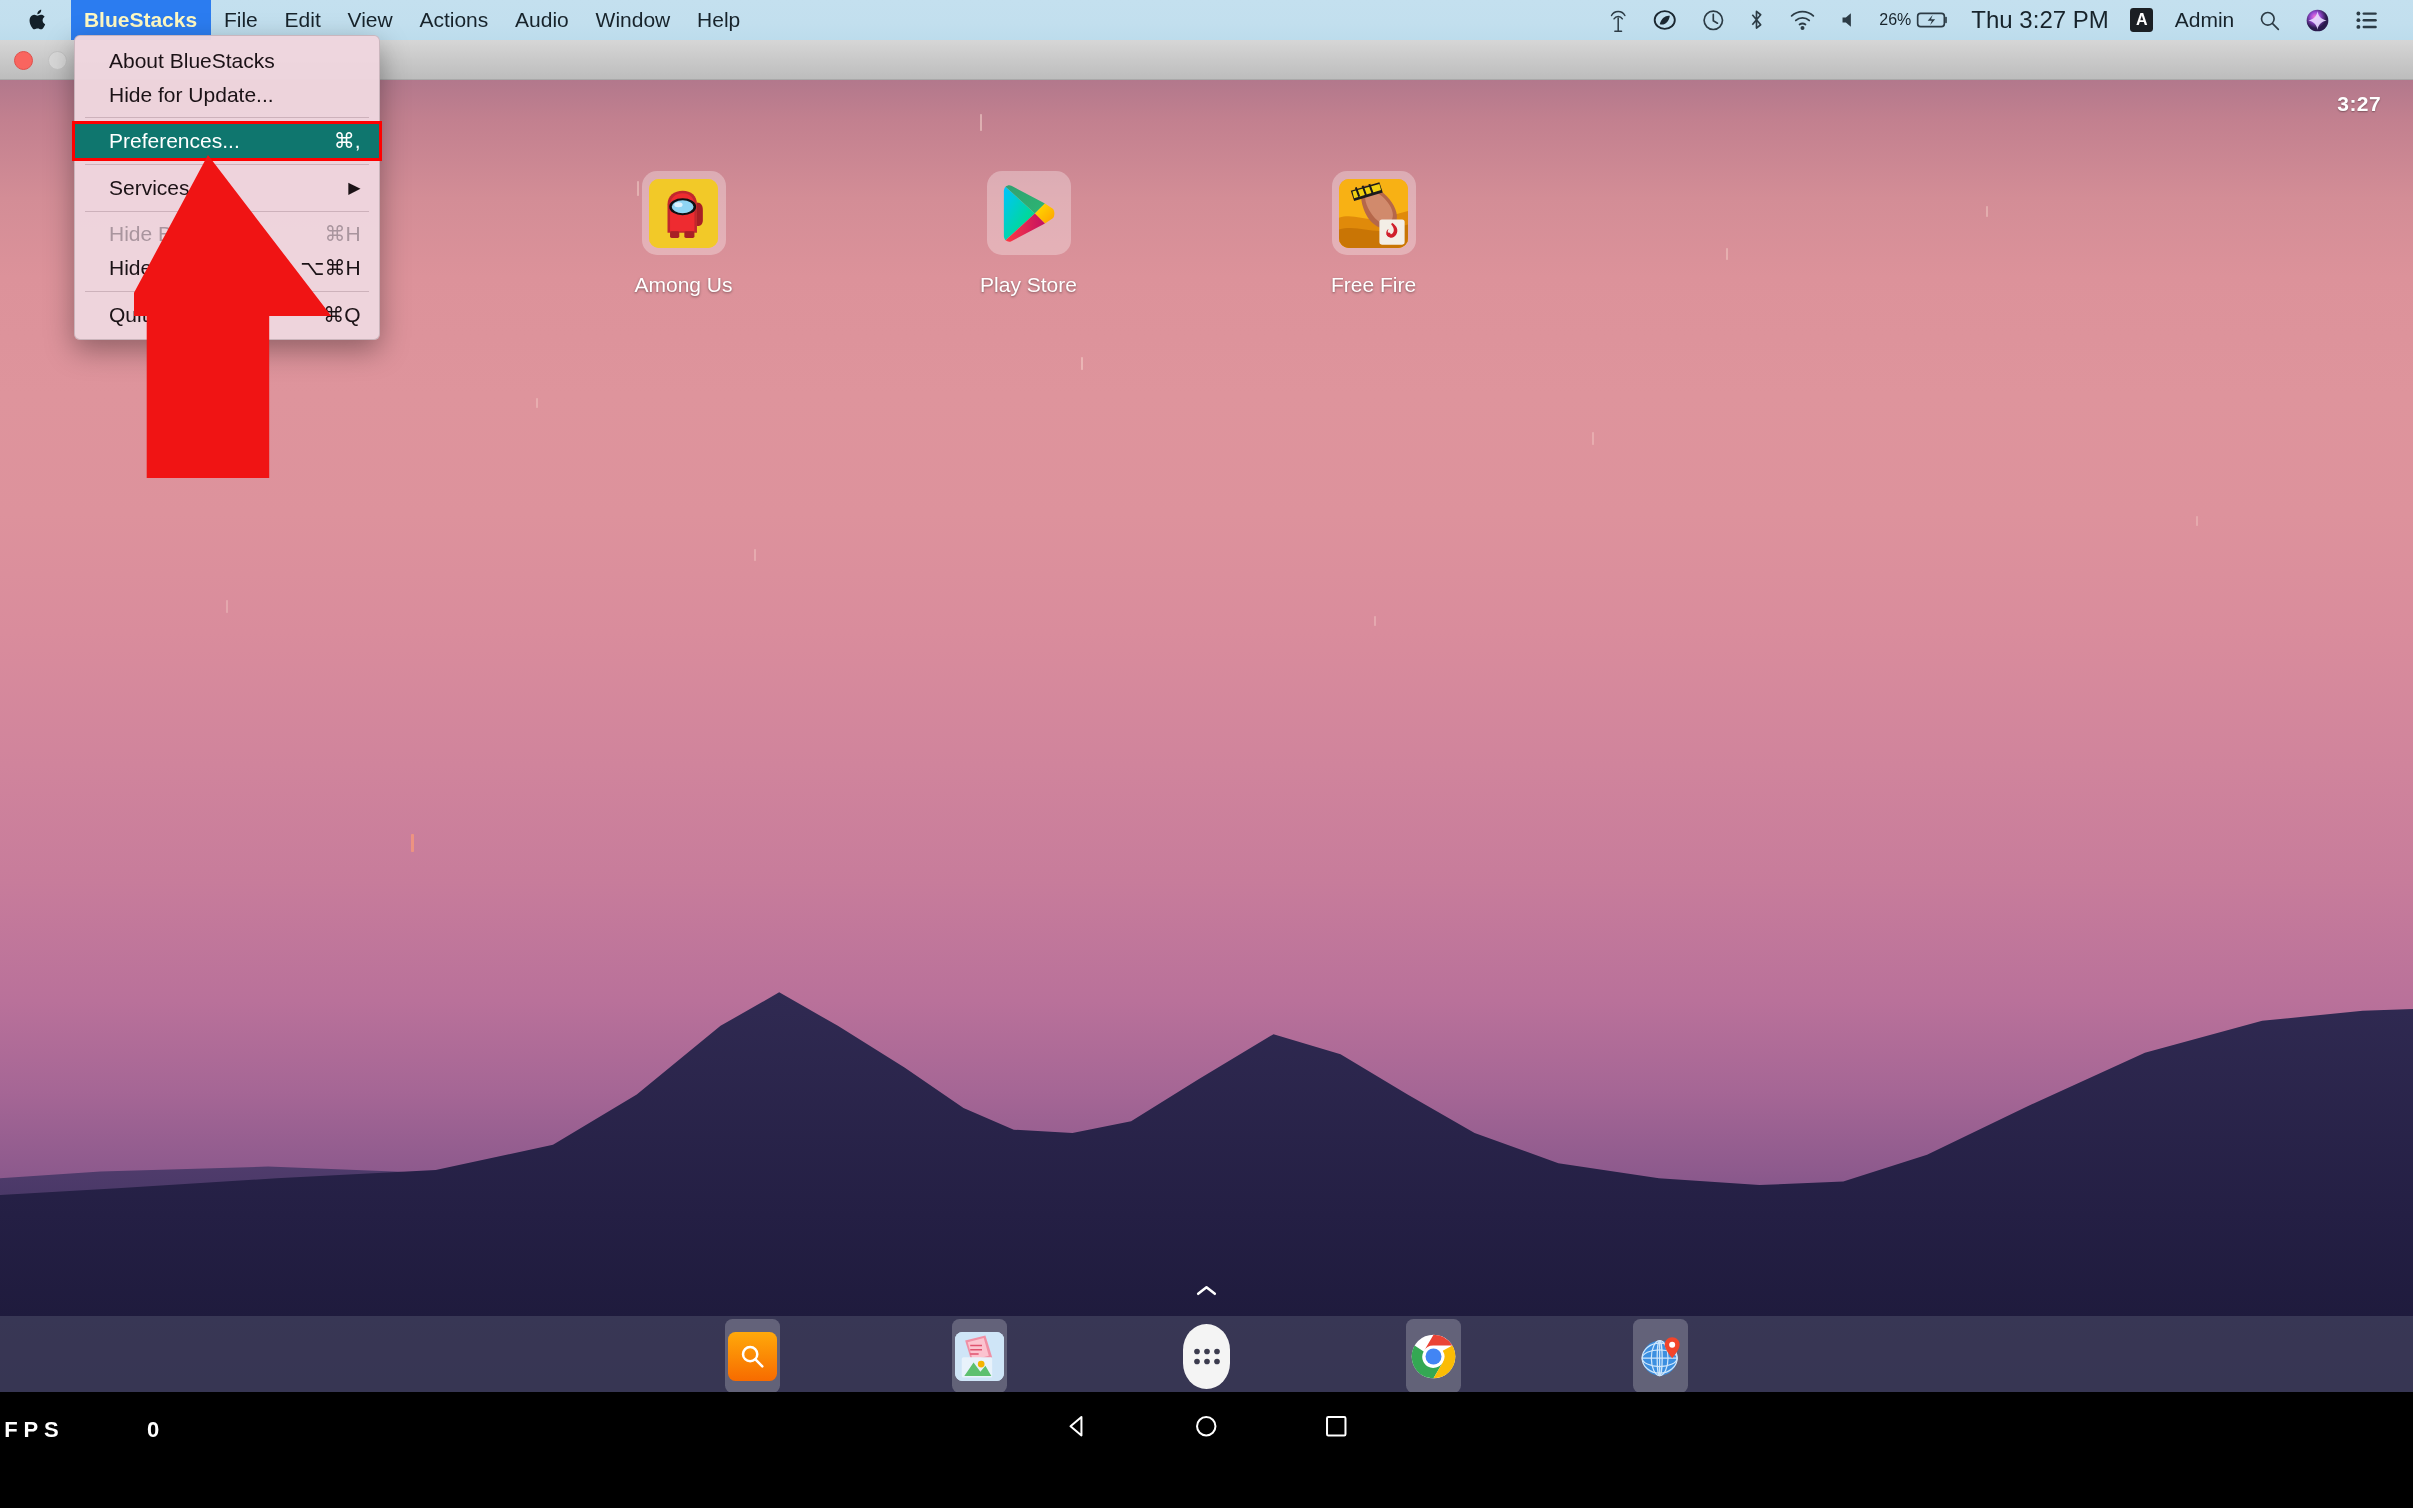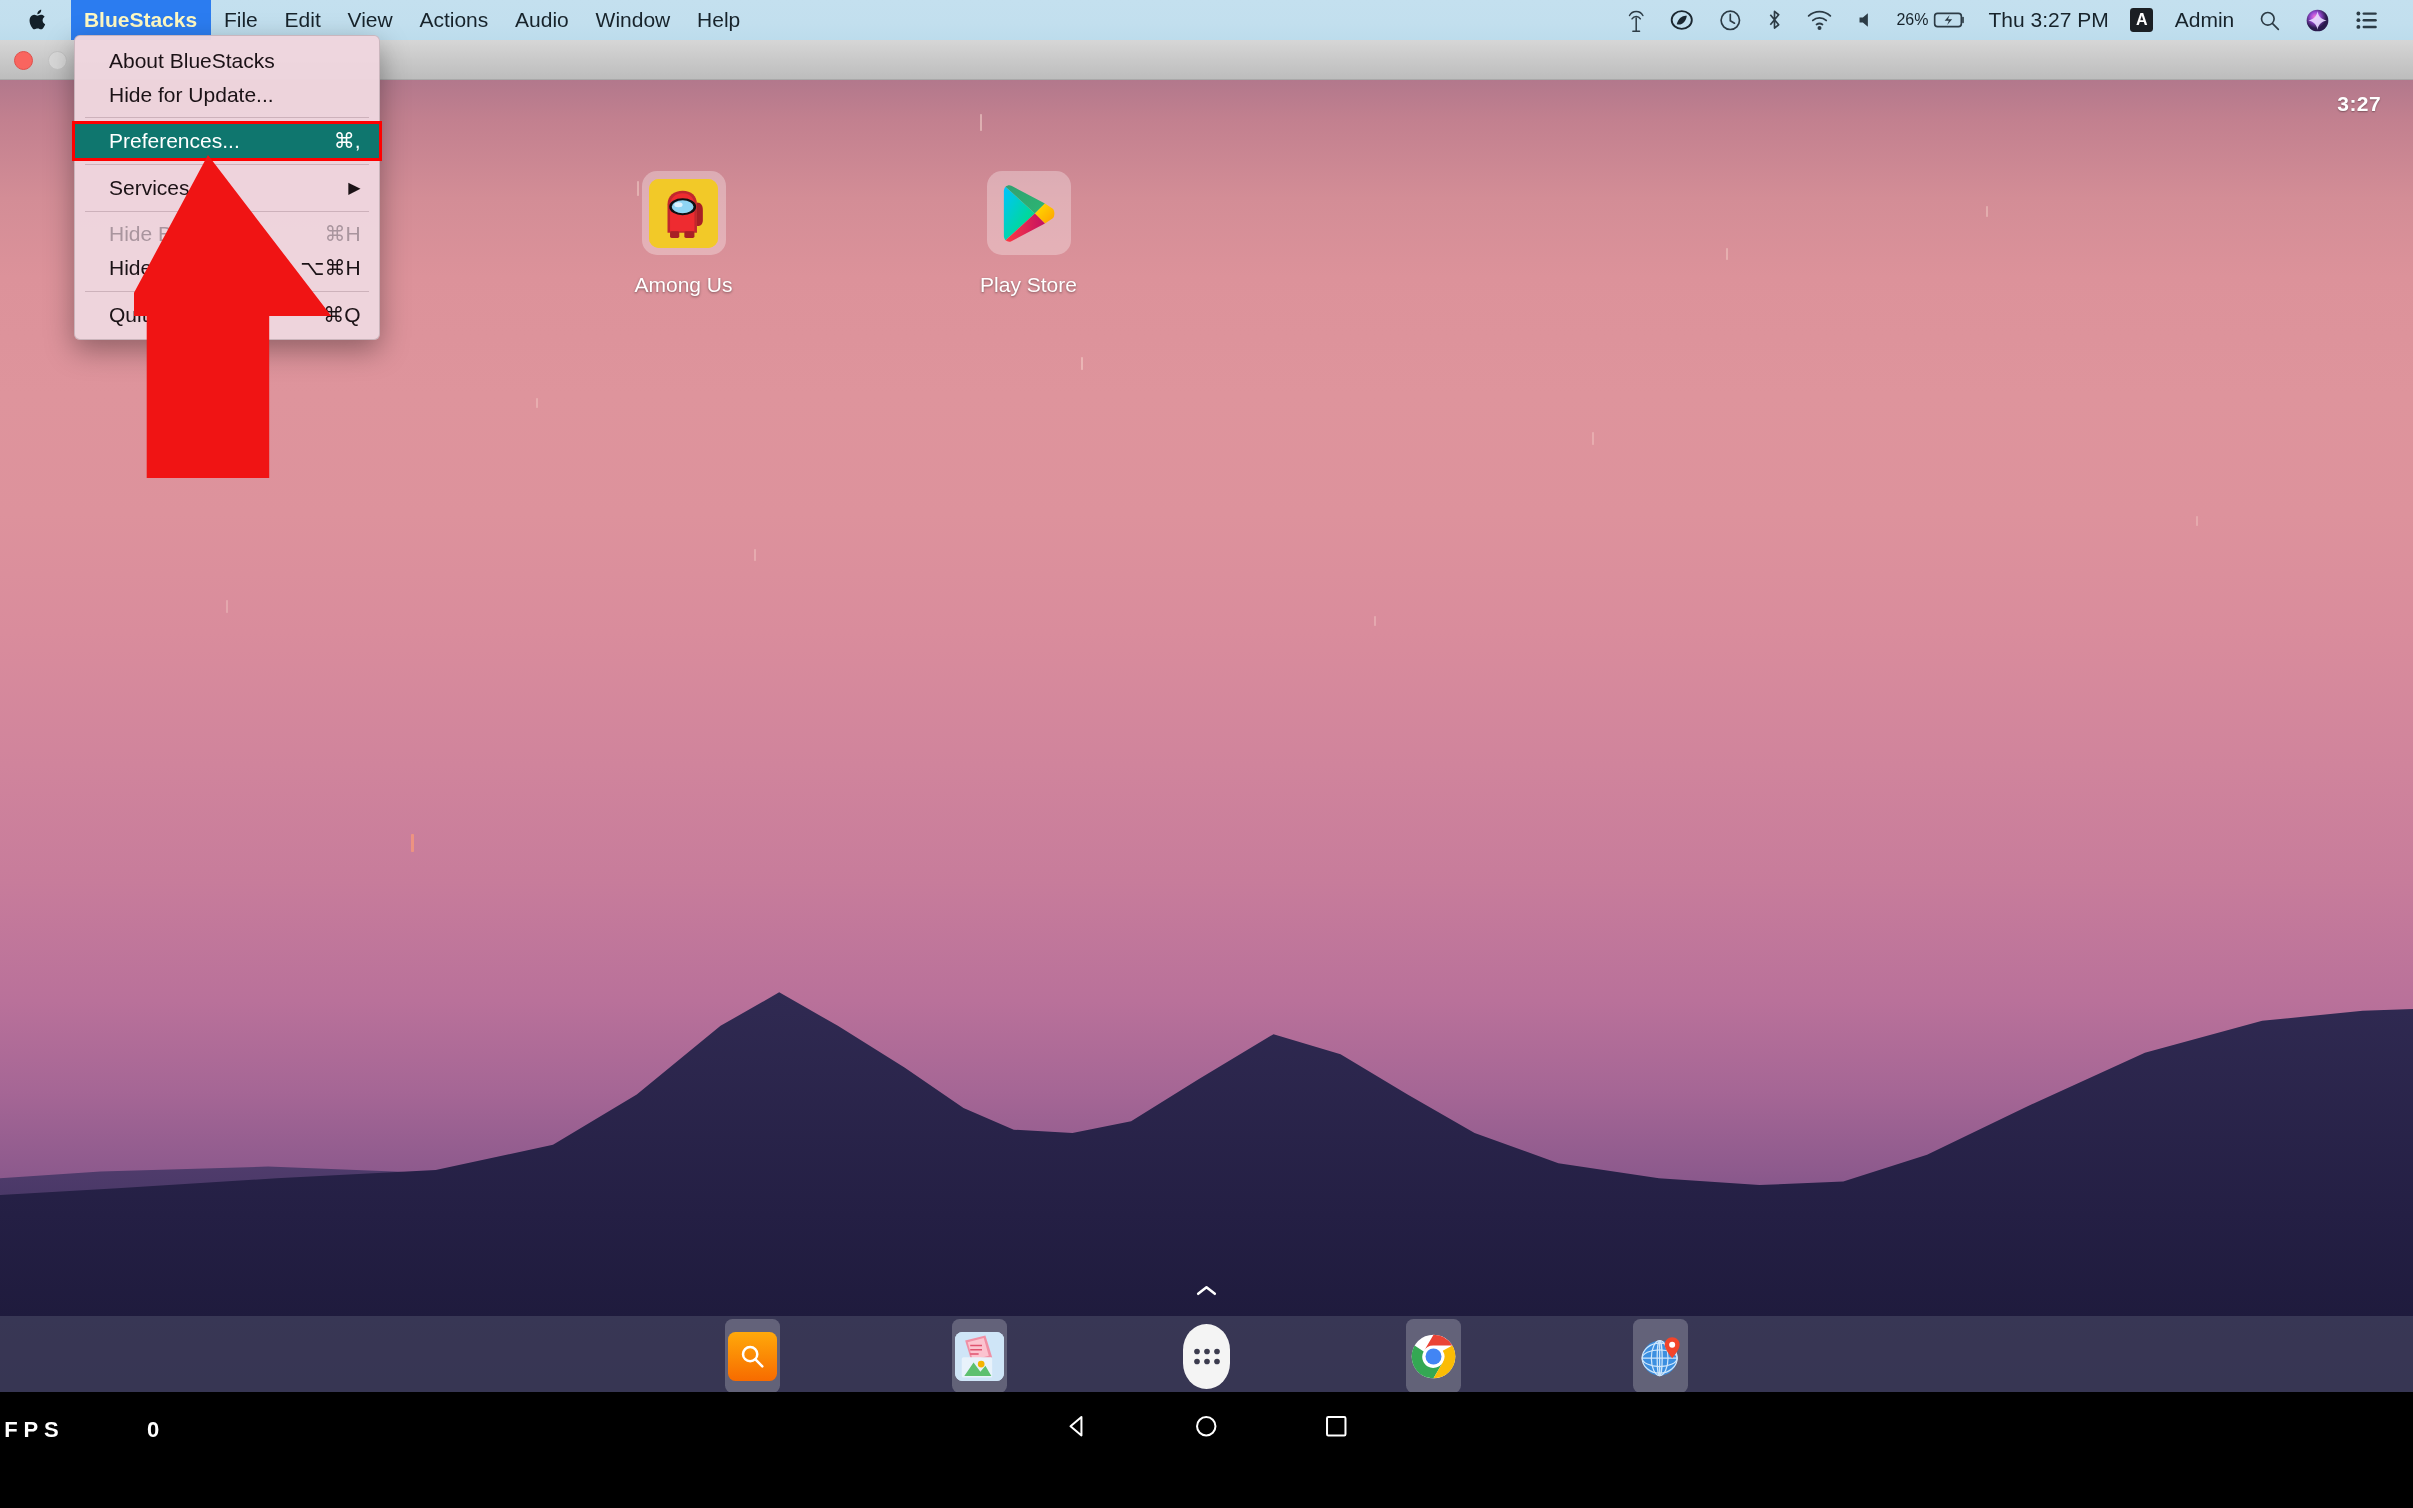--- a/index.html
+++ b/index.html
@@ -13,21 +13,21 @@
     display:flex; align-items:center; z-index:60;
     font-size:21px; color:#17232b;
   }
   .mb-apple{ margin-left:28.5px; margin-right:22px; display:flex; align-items:center;
              line-height:1; }
   .mb-item{ padding:0 13.4px; height:40px; display:flex; align-items:center; white-space:nowrap; }
   .mb-item.active{ background:#2b7cf0; color:#fef9c3; font-weight:bold; }
   .mb-item.bold{ font-weight:bold; }
   .mb-right{ margin-left:auto; display:flex; align-items:center; gap:0; padding-right:22px; }
   .mb-status{ display:flex; align-items:center; justify-content:center; height:40px; padding:0 12.6px; }
-  .mb-clock{ font-size:21px; padding:0 11.7px; white-space:nowrap;text-align:right; }
+  .mb-clock{ font-size:24px; padding:0 11.7px; white-space:nowrap;text-align:right; }
   .mb-user{ font-size:21px; padding:0 11.7px; }
   .kbd-badge{ background:#1b1f24; color:#fff; font-size:16px; font-weight:bold;
               width:22.6px; height:24px; display:flex; align-items:center; justify-content:center;
               border-radius:3.4px; }
   .batt-txt{ font-size:16px; padding-right:5px; }
 
   
   .winbar{
     position:absolute; left:0; top:40px; width:2413px; height:40px;
     background:linear-gradient(180deg,#d6d6d6 0%,#c8c8c8 55%,#bdbdbd 100%);
@@ -315,20 +315,40 @@
           </defs>
           <path d="M3 2 L38 34 L3 66 C1.6 64.6 1 62.4 1 60 V8 C1 5.6 1.6 3.4 3 2z" fill="url(#pg1)"></path>
           <path d="M3 2 L38 34 L50 22 L10 1 C7.5 -.4 5 .6 3 2z" fill="url(#pg4)"></path>
           <path d="M50 22 L38 34 L50 46 L59 40 C62 38 62 30 59 28z" fill="url(#pg2)"></path>
           <path d="M3 66 L38 34 L50 46 L10 67 C7.5 68.4 5 67.4 3 66z" fill="url(#pg3)"></path>
         </svg>
       </div>
       <div class="app-label">Play Store</div>
     </div>
 
+    <div class="appcell" style="margin-left:0;">
+      <div class="icon-tile">
+        <div class="icon-inner" style="background:#f5a31c;">
+          <svg width="69" height="69" viewBox="0 0 82 82">
+            <rect width="82" height="82" fill="#f8b114"></rect>
+            <path d="M0 46 C18 40 34 52 52 46 L82 38 L82 82 L0 82z" fill="#e08a0a"></path>
+            <path d="M0 60 C22 54 40 66 60 60 L82 54 L82 82 L0 82z" fill="#c97505"></path>
+            <path d="M30 8 C40 6 52 14 60 24 C68 34 72 46 66 54 C58 64 44 58 36 48 C28 38 22 16 30 8z" fill="#b5674a"></path>
+            <path d="M34 14 C42 12 52 20 58 28 C64 36 66 44 62 50 C56 57 46 52 39 42 C32 32 28 20 34 14z" fill="#d18a6c"></path>
+            <path d="M14 14 L48 4 L52 16 L18 26z" fill="#1b1b1b"></path>
+            <path d="M16 15 L48 6 L50 13 L18 23z" fill="#f0d010"></path>
+            <path d="M20 10 L24 21 M28 8 L32 19 M36 6 L40 17" stroke="#1b1b1b" stroke-width="2.4"></path>
+            <rect x="48" y="48" width="30" height="30" rx="3" fill="#f3eee6"></rect>
+            <path d="M63 52 c6 4 8 9 5 14 c-2 4-7 5-10 2 c-3-3-2-7 1-9 c-3 5 1 8 4 6 c3-2 3-7-1-11 z" fill="#d01f2c"></path>
+            <circle cx="59" cy="66" r="2.4" fill="#d01f2c"></circle>
+          </svg>
+        </div>
+      </div>
+      <div class="app-label">Free Fire</div>
+    </div>
   </div>
 
   <div class="drawer-chevron">
     <svg width="25" height="15" viewBox="0 0 30 18" fill="none" stroke="#ffffff" stroke-width="3" stroke-linecap="round" stroke-linejoin="round">
         <path d="M5 13 L15 5 L25 13"></path>
       </svg>
   </div>
 
   <div class="dock">
     <div class="dock-tile">

